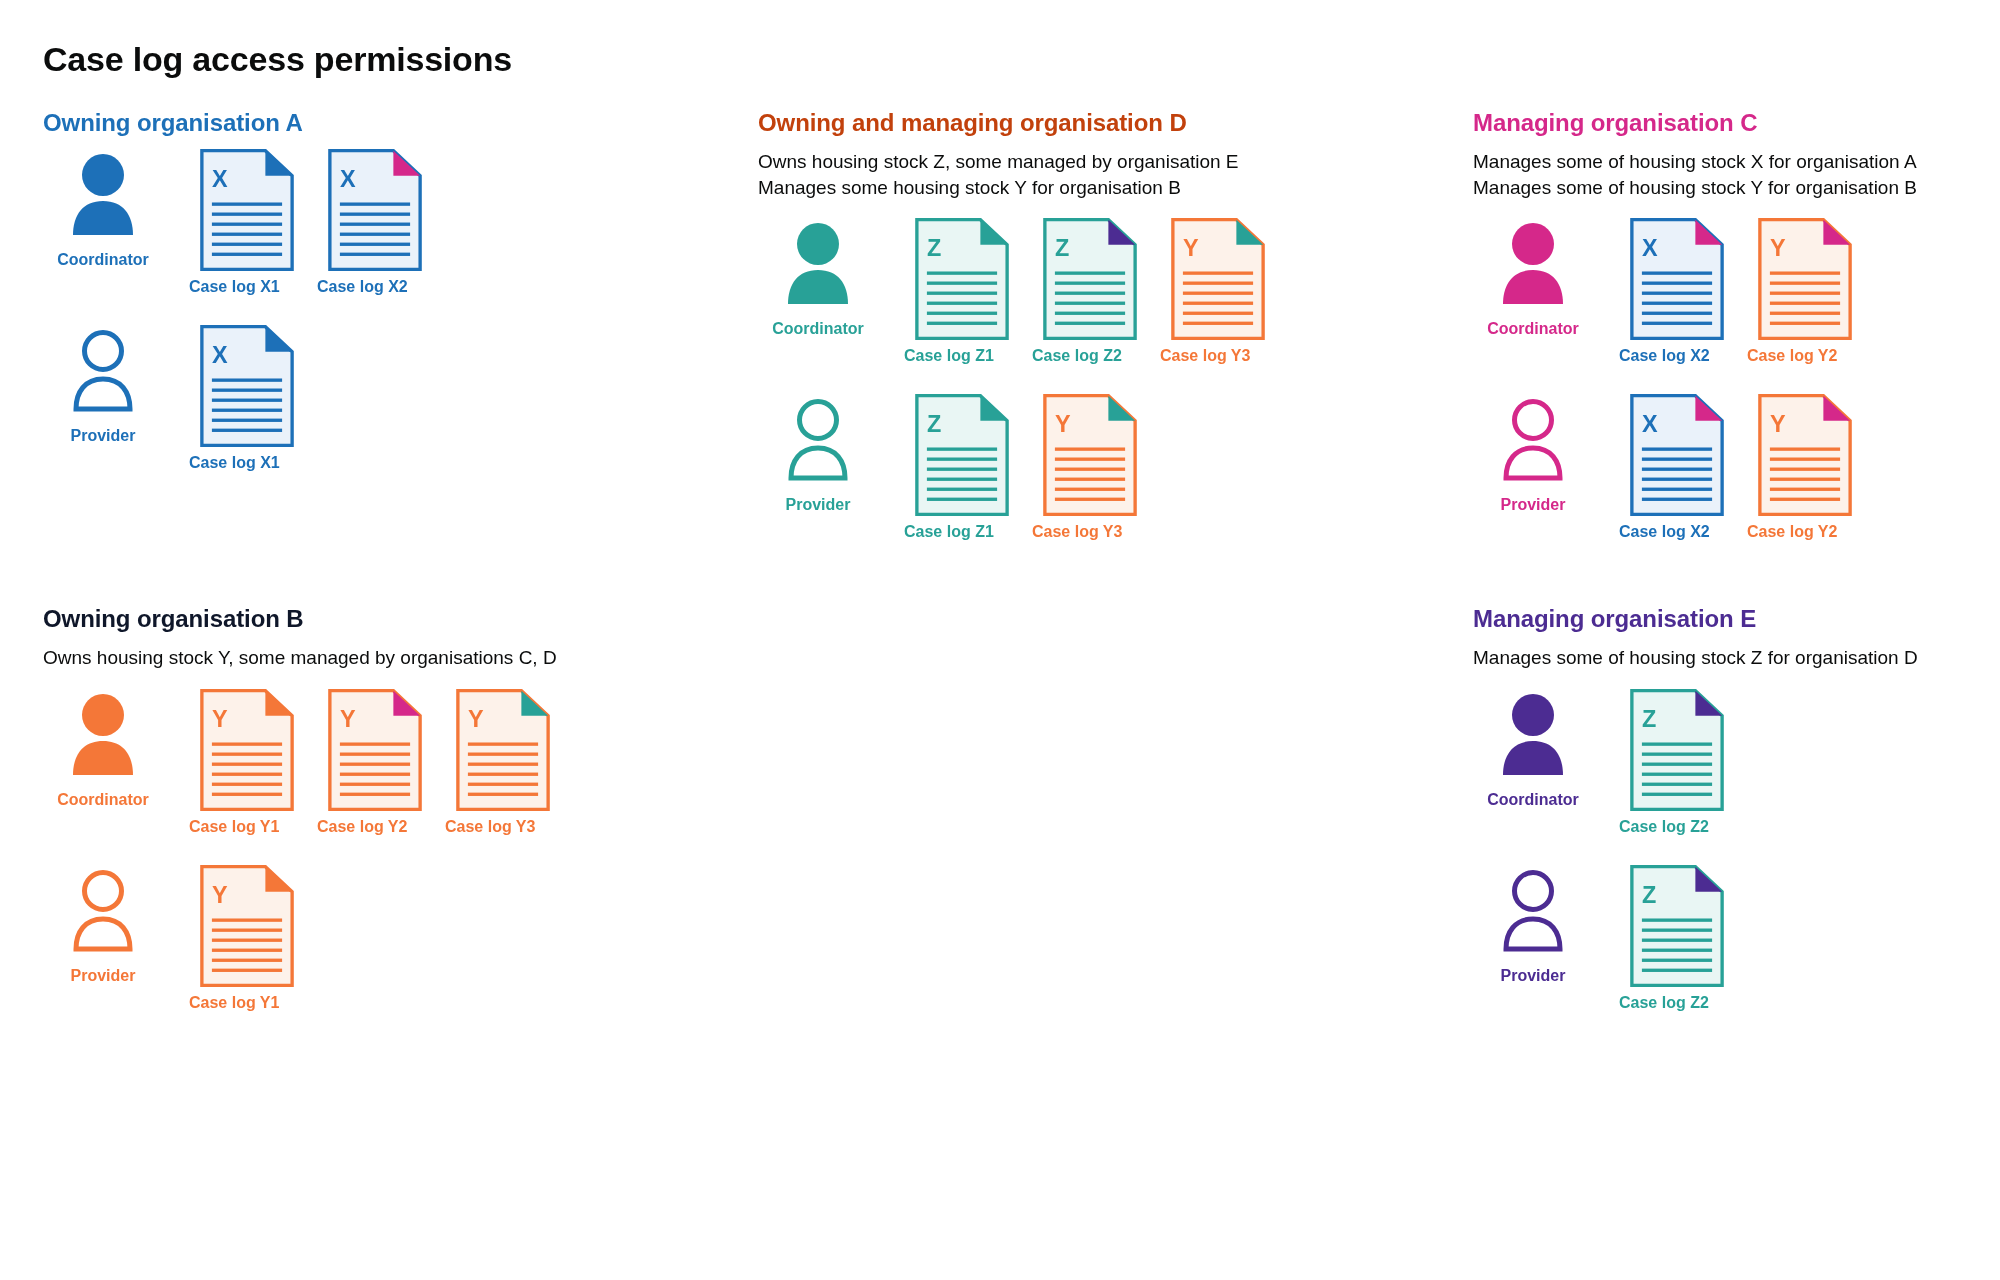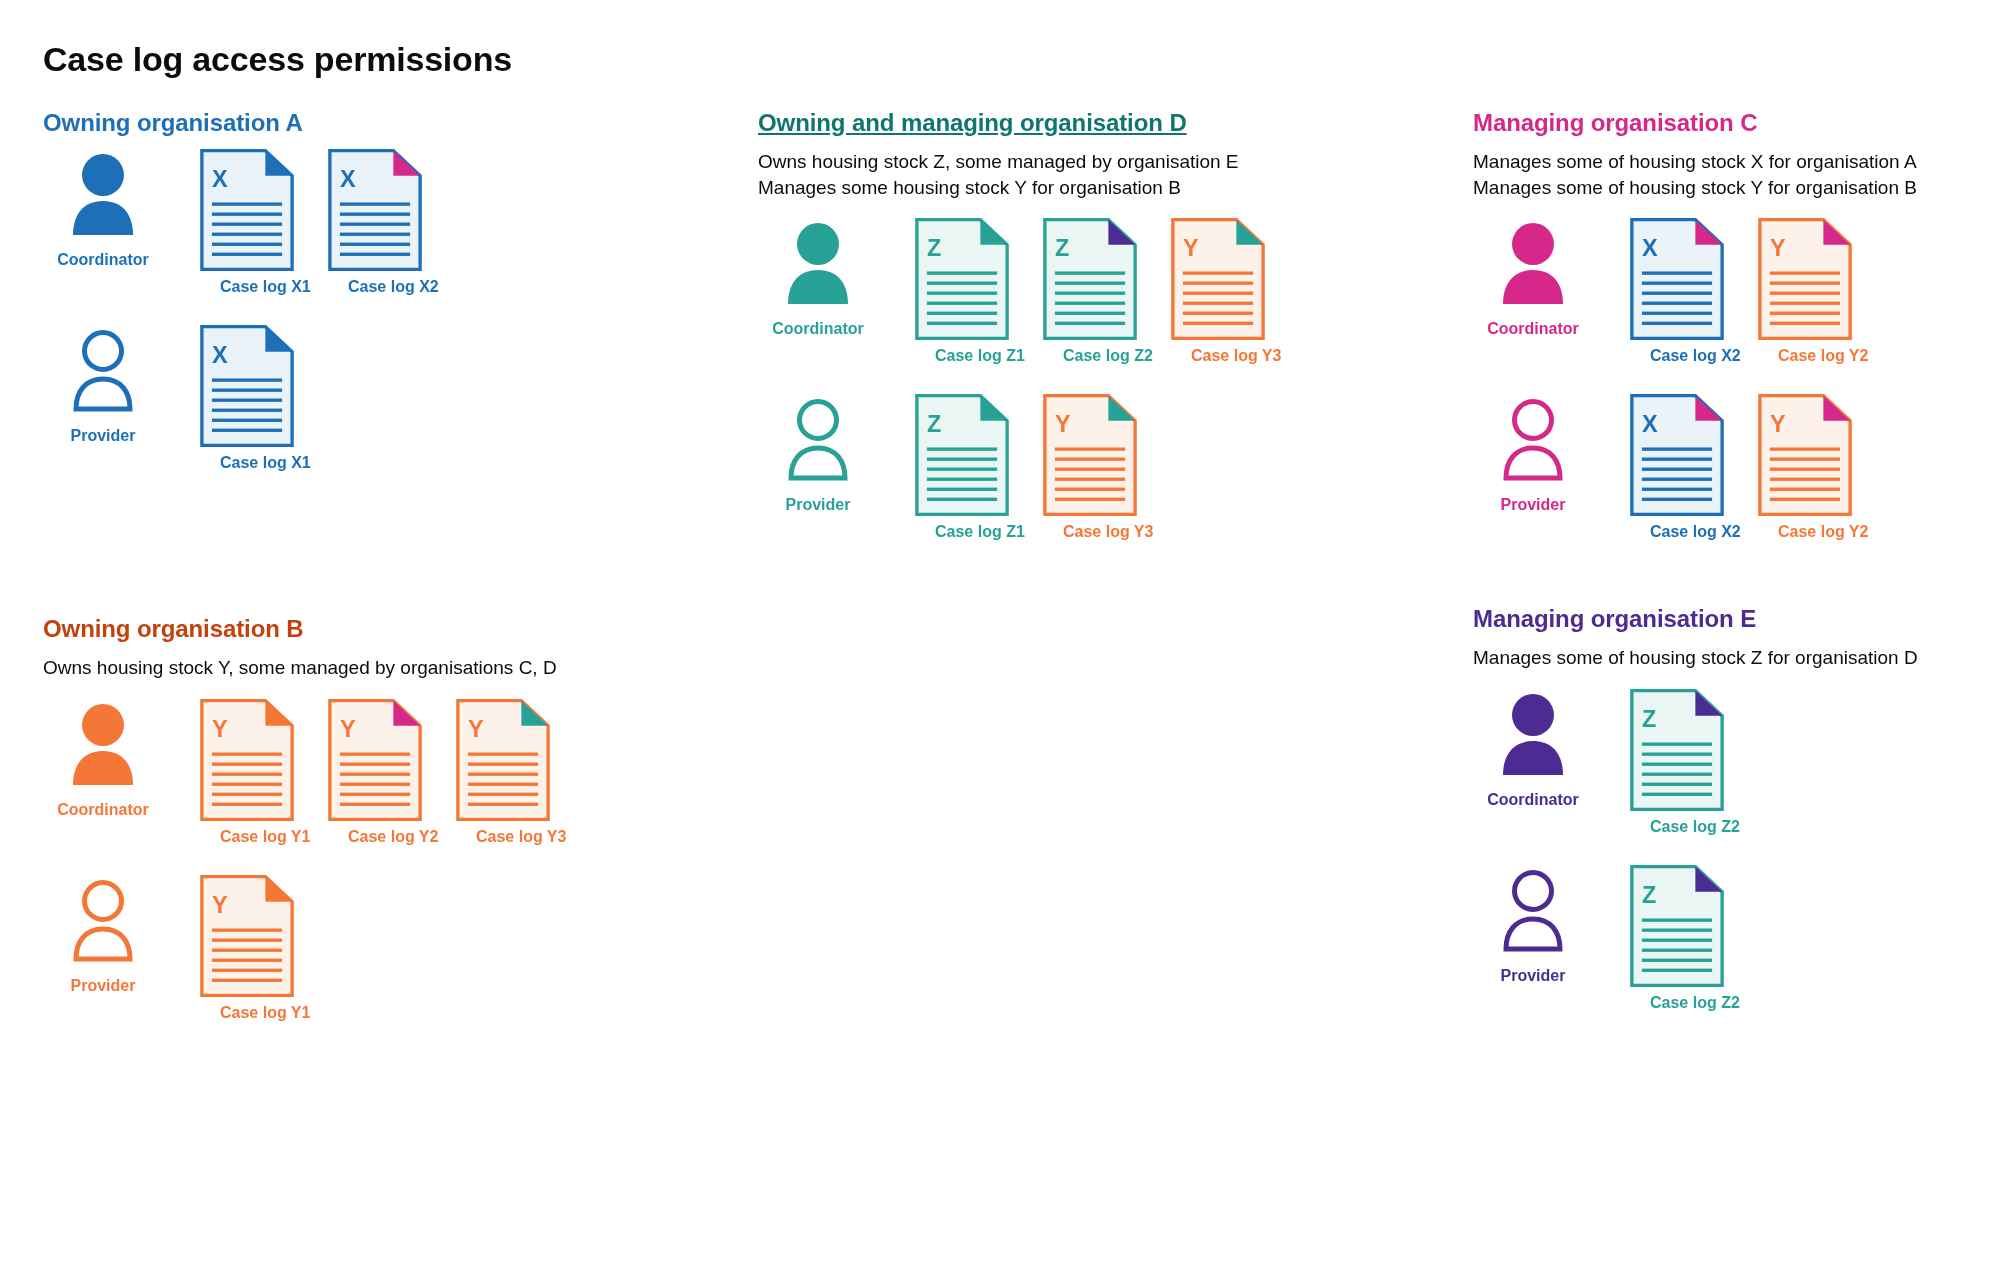--- a/index.html
+++ b/index.html
@@ -90,21 +90,20 @@
   .doc-svg {
     width: 116px;
     height: 122px;
     display: block;
   }
   .doc-label {
     font-size: 16px;
     font-weight: bold;
     margin-top: 7px;
     white-space: nowrap;
-    margin-left: 31px;
   }
   .empty-cell { }
 </style>
 </head>
 <body>
 
 <div class="page">
   <div class="page-title">Case log access permissions</div>
   <div class="grid" id="grid">
       <div class="panel">
@@ -178,21 +177,21 @@
                   <rect x="14" y="112" width="84" height="4" fill="#1d70b8"></rect>
                   <rect x="14" y="124" width="84" height="4" fill="#1d70b8"></rect>
                 </svg>
               </span>
               <div class="doc-label" style="color: rgb(29, 112, 184);">Case log X1</div>
             </div>
           </div>
         </div>
       </div>
       <div class="panel">
-        <div class="panel-title" style="color: #0f766e; text-decoration: underline;">Owning and managing organisation D</div>
+        <div class="panel-title" style="color: #c2410c;">Owning and managing organisation D</div>
         <div class="panel-desc">Owns housing stock Z, some managed by organisation E
 Manages some housing stock Y for organisation B</div>
         <div class="role-row">
           <div class="person-block">
             <span>
               <svg class="person-svg" viewBox="0 0 72 96" xmlns="http://www.w3.org/2000/svg">
                 <circle cx="36" cy="26" r="21" fill="#28a197"></circle>
                 <path d="M36 52 C16 52 6 66 6 86 L66 86 C66 66 56 52 36 52 Z" fill="#28a197"></path>
               </svg>
             </span>
@@ -384,21 +383,21 @@
                   <rect x="14" y="112" width="84" height="4" fill="#f47738"></rect>
                   <rect x="14" y="124" width="84" height="4" fill="#f47738"></rect>
                 </svg>
               </span>
               <div class="doc-label" style="color: rgb(244, 119, 56);">Case log Y2</div>
             </div>
           </div>
         </div>
       </div>
       <div class="panel">
-        <div class="panel-title" style="color: #c2410c; margin-top: 10px;">Owning organisation B</div>
+        <div class="panel-title" style="color: #0f172a;">Owning organisation B</div>
         <div class="panel-desc">Owns housing stock Y, some managed by organisations C, D</div>
         <div class="role-row">
           <div class="person-block">
             <span>
               <svg class="person-svg" viewBox="0 0 72 96" xmlns="http://www.w3.org/2000/svg">
                 <circle cx="36" cy="26" r="21" fill="#f47738"></circle>
                 <path d="M36 52 C16 52 6 66 6 86 L66 86 C66 66 56 52 36 52 Z" fill="#f47738"></path>
               </svg>
             </span>
             <div class="person-label" style="color: rgb(244, 119, 56);">Coordinator</div>

